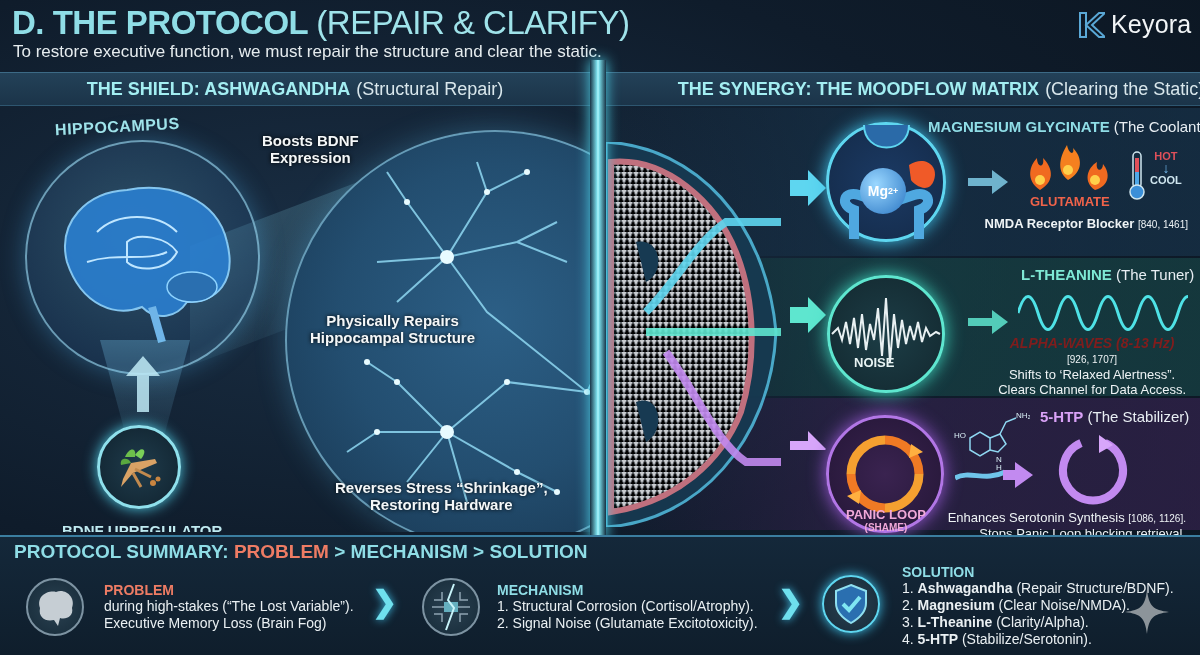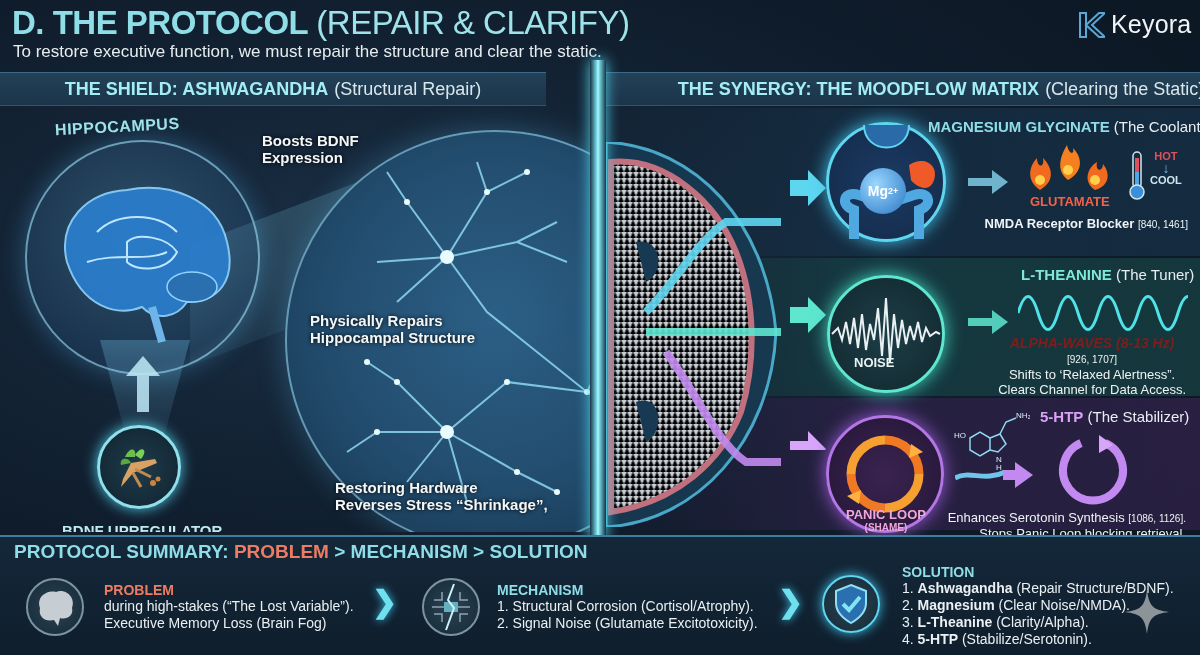--- a/index.html
+++ b/index.html
@@ -16,39 +16,39 @@
   .title { left: 12px; top: 4px; font-size: 33px; font-weight: 700; color: #8fdde6; white-space: nowrap; letter-spacing: -0.5px; }
   .title .paren { font-weight: 400; color: #9fe3ea; }
   .subtitle { left: 13px; top: 42px; font-size: 17px; color: #e6ecef; white-space: nowrap; }
   .logo { left: 1077px; top: 10px; display: flex; align-items: center; gap: 6px; }
   .logo-text { font-size: 25px; color: #f2f5f7; letter-spacing: 0.2px; }
 
   
   .sec-bar { top: 72px; height: 34px; background: linear-gradient(180deg,#234158 0%, #1b3449 100%); border-top: 1px solid #3c6a86; border-bottom: 1px solid #2e5670; display:flex; align-items:center; justify-content:center; font-size: 18px; white-space: nowrap; }
   .sec-bar b { color: #a3eef2; font-weight: 700; }
   .sec-bar span.sub { color: #d9e7ec; margin-left: 6px; }
-  .sec-left { left: 0; width: 546px; }
+  .sec-left { left: 0; width: 590px; }
   .sec-right { left: 606px; width: 670px; }
 
   
   .divider { left: 590px; top: 60px; width: 16px; height: 480px; background: linear-gradient(90deg, rgba(70,200,230,0.1), #7fe6f2 45%, #c8f6fa 50%, #7fe6f2 55%, rgba(70,200,230,0.1)); box-shadow: 0 0 14px #4fd3ea; }
 
   
   .hippo-label { left: 55px; top: 118px; font-size: 16px; font-weight: 700; color: #9fe3ea; letter-spacing: 0.5px; transform: rotate(-3deg); }
   .bubble { left: 25px; top: 140px; width: 235px; height: 235px; border-radius: 50%; background: radial-gradient(circle at 45% 40%, rgba(120,200,240,0.25), rgba(40,90,140,0.25) 70%, rgba(150,220,255,0.35) 100%); border: 2px solid rgba(160,225,250,0.6); box-shadow: 0 0 25px rgba(80,180,240,0.35); }
   .stem { left: 100px; top: 340px; width: 90px; height: 100px; background: linear-gradient(180deg, rgba(120,200,240,0.3), rgba(120,200,240,0.05)); clip-path: polygon(0 0, 100% 0, 70% 100%, 30% 100%); }
   .up-arrow { left: 126px; top: 356px; width: 34px; height: 56px; }
   .herb-circle { left: 97px; top: 425px; width: 84px; height: 84px; border-radius: 50%; background: radial-gradient(circle, #1f3c4c 0%, #10222e 100%); border: 3px solid #8fe0ec; box-shadow: 0 0 14px #4fc8e0; display:flex; align-items:center; justify-content:center; }
   .bdnf-label { left: 62px; top: 500px; font-size: 15px; font-weight: 700; color: #bfeaf0; white-space: nowrap; }
 
   .sphere { left: 285px; top: 130px; width: 420px; height: 420px; border-radius: 50%; background: radial-gradient(circle at 50% 45%, #2c5f86 0%, #234e70 50%, #1a3b57 85%); border: 2px solid rgba(160,225,250,0.55); box-shadow: 0 0 30px rgba(90,190,240,0.3); }
   .sphere-clip { left: 0; top: 106px; width: 590px; height: 426px; overflow: hidden; }
   .beam { left: 190px; top: 150px; width: 210px; height: 200px; background: linear-gradient(160deg, rgba(140,220,240,0.25), rgba(140,220,240,0)); clip-path: polygon(0 40%, 100% 0, 100% 60%, 0 100%); }
 
-  .note { font-size: 15px; font-weight: 700; color: #f4f7f8; text-align: left; line-height: 17px; text-shadow: 0 0 4px #000; white-space: nowrap; }
+  .note { font-size: 15px; font-weight: 700; color: #f4f7f8; text-align: center; line-height: 17px; text-shadow: 0 0 4px #000; white-space: nowrap; }
 
   
   .brain-sect { left: 606px; top: 142px; width: 175px; height: 385px; }
   .row { left: 606px; width: 594px; }
   .row1 { top: 108px; height: 148px; background: linear-gradient(90deg, rgba(20,40,60,0) 0%, rgba(25,55,80,0.5) 40%, rgba(25,55,80,0.6) 100%); }
   .row2 { top: 258px; height: 138px; background: linear-gradient(90deg, rgba(20,60,60,0) 0%, rgba(25,75,75,0.55) 40%, rgba(25,75,75,0.6) 100%); }
   .row3 { top: 398px; height: 132px; background: linear-gradient(90deg, rgba(40,25,60,0) 0%, rgba(55,35,80,0.55) 40%, rgba(55,35,80,0.65) 100%); }
 
   .circ { border-radius: 50%; }
   .c-mg { left: 826px; top: 122px; width: 120px; height: 120px; background: radial-gradient(circle, #1b3a64 0%, #142a48 100%); border: 3px solid #5ed6f0; box-shadow: 0 0 18px #3fc0e8; }
@@ -179,22 +179,22 @@
 
   <div class="abs note" style="left:262px;top:26px;">
     <div>Boosts BDNF</div>
     <div>Expression</div>
   </div>
   <div class="abs note" style="left:310px;top:206px;">
     <div>Physically Repairs</div>
     <div>Hippocampal Structure</div>
   </div>
   <div class="abs note" style="left:335px;top:373px;">
+    <div>Reverses Stress “Shrinkage”,</div>
     <div>Restoring Hardware</div>
-    <div>Reverses Stress “Shrinkage”,</div>
   </div>
 </div>
 
 <div class="abs row row1"></div>
 <div class="abs row row2"></div>
 <div class="abs row row3"></div>
 
 <svg class="abs brain-sect" viewBox="0 0 175 385">
   <defs>
     <pattern id="noisePat" width="6" height="6" patternUnits="userSpaceOnUse">

